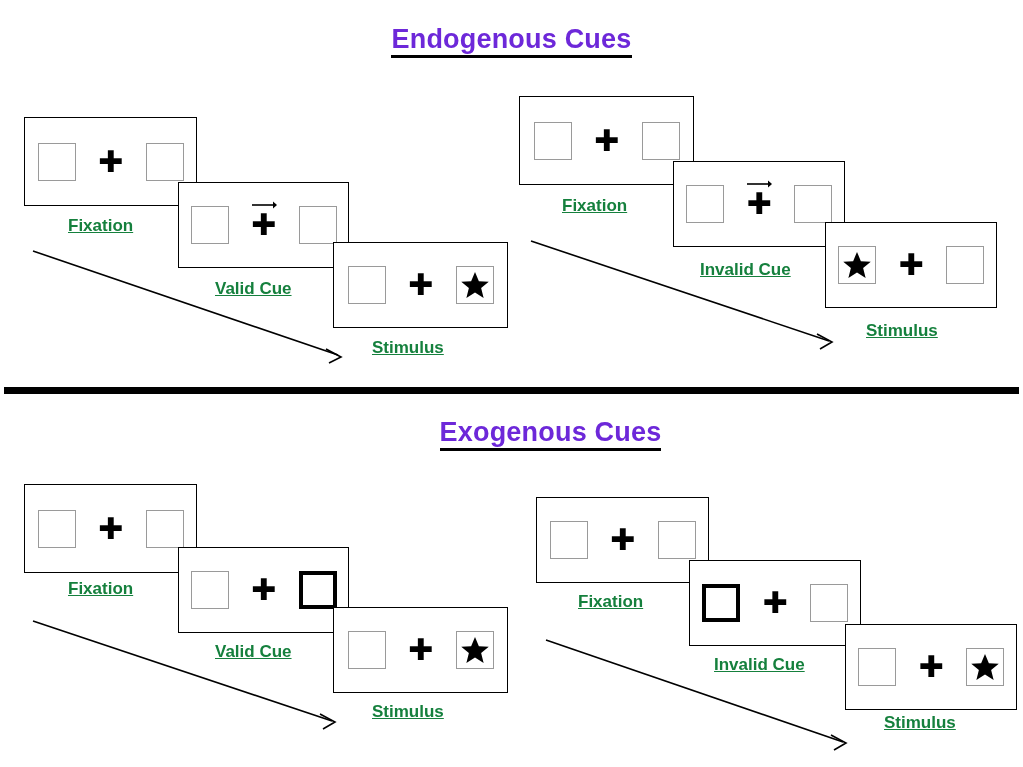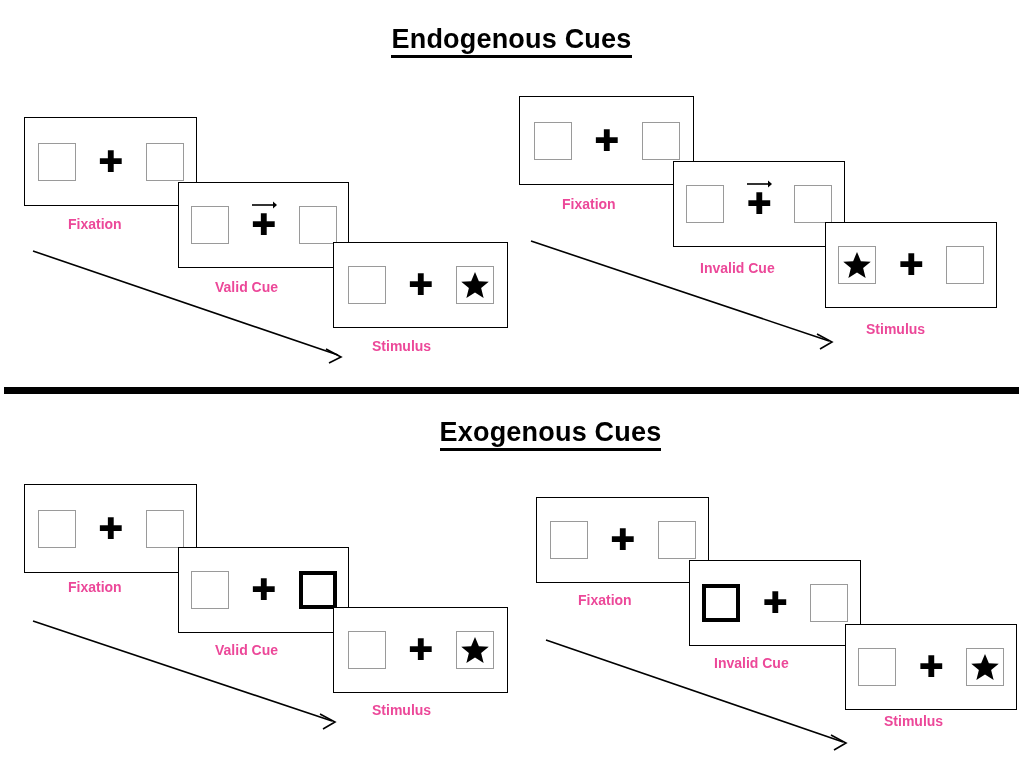--- a/index.html
+++ b/index.html
@@ -16,21 +16,21 @@
     color: #000000;
   }
 
   .section-title {
     position: absolute;
     width: 100%;
     text-align: center;
     font-weight: bold;
     font-size: 27px;
     letter-spacing: 0.2px;
-    color: #000000;
+    color: #6d28d9;
   }
   .section-title span {
     border-bottom: 3px solid #000;
     padding-bottom: 1px;
   }
 
   .divider {
     position: absolute;
     left: 4px;
     width: 1015px;
@@ -95,23 +95,24 @@
     top: -3px;
     left: 50%;
     transform: translateX(-50%);
     width: 26px;
     height: 10px;
   }
 
   .caption {
     position: absolute;
     font-weight: bold;
-    font-size: 14px;
+    font-size: 17px;
     white-space: nowrap;
-    color: #ec4899;
+    color: #15803d;
+    text-decoration: underline;
   }
 
   .time-arrow {
     position: absolute;
     overflow: visible;
   }
 </style>
 </head>
 <body>
 

